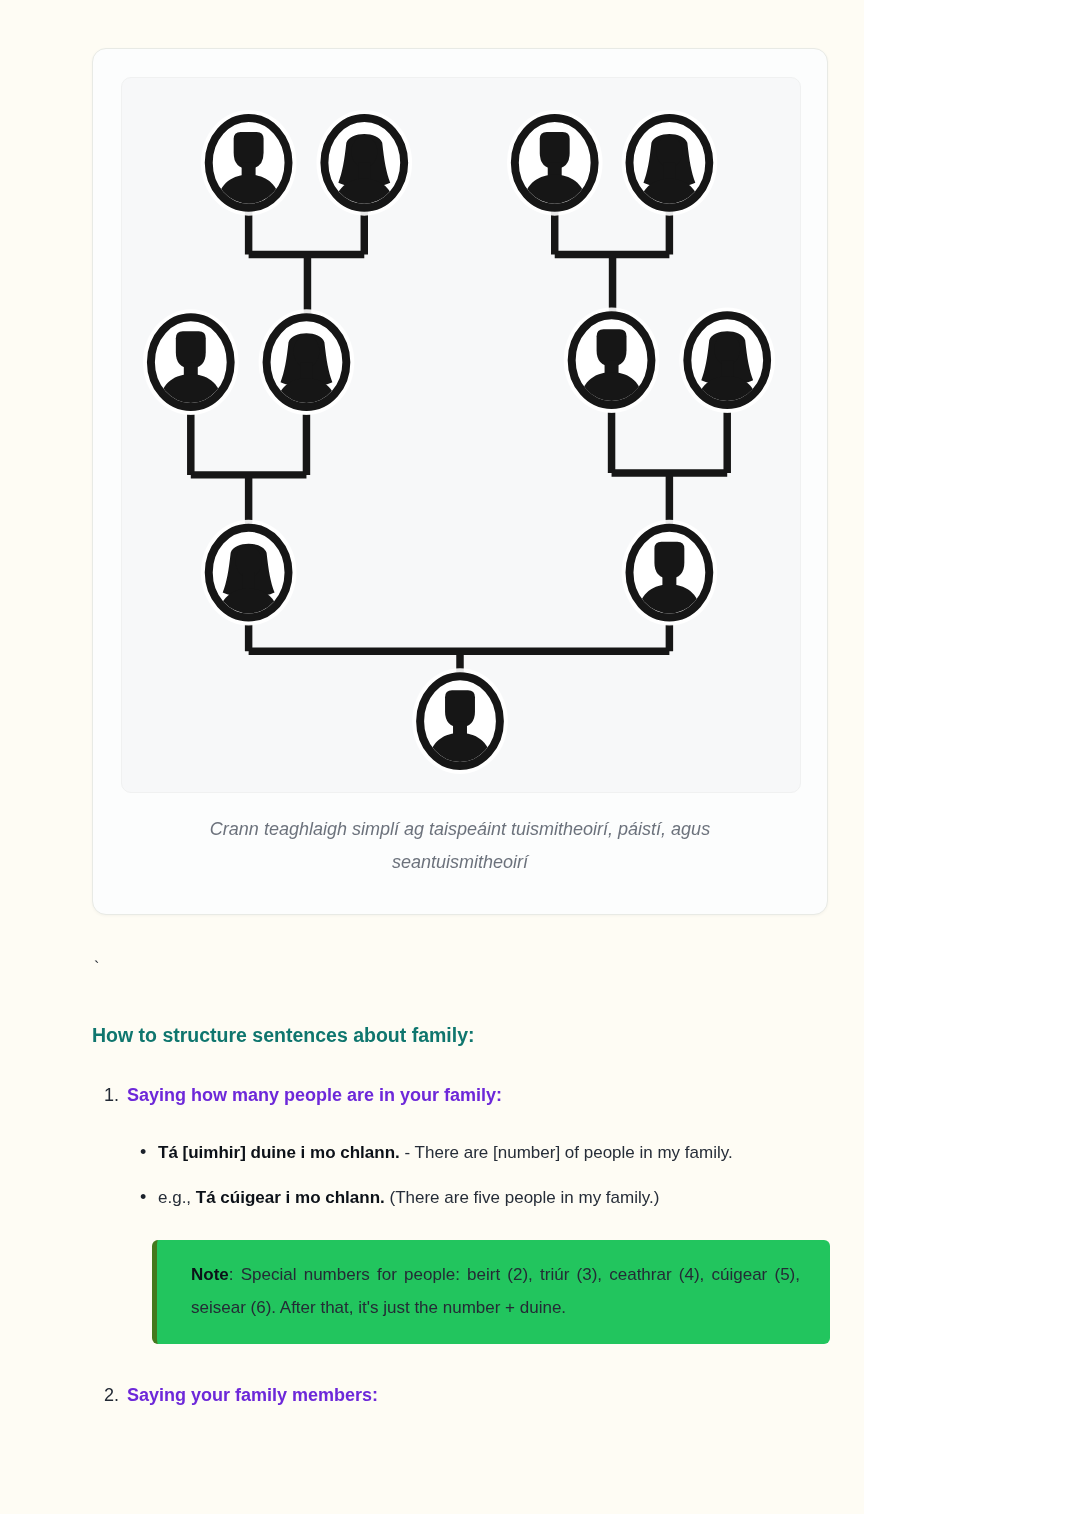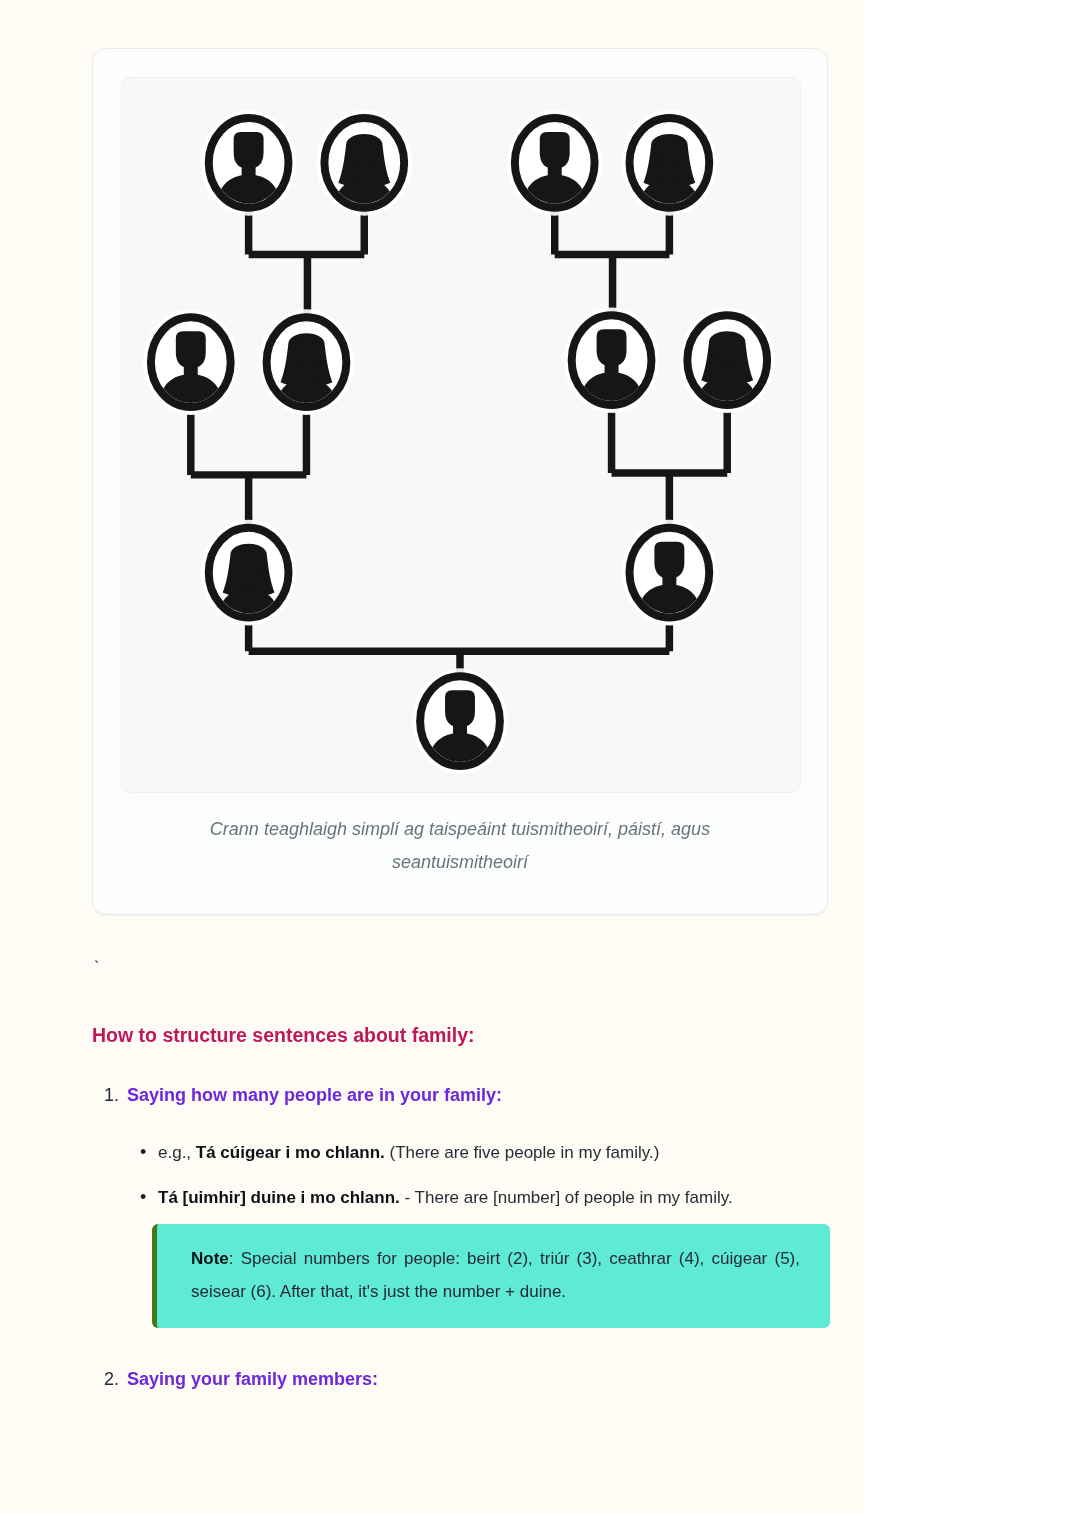--- a/index.html
+++ b/index.html
@@ -34,40 +34,40 @@
     position:absolute; left:30px; right:30px; top:764px;
     text-align:center; font-style:italic; font-size:18px; line-height:33px;
     color:#6c727c;
   }
   .figure-caption p{ max-width:620px; margin:0 auto; }
 
   
   .content{ position:absolute; left:92px; top:958px; width:744px; color:#212733; }
   .stray-tick{ font-size:16px; color:#2a2f38; line-height:20px; height:20px; margin-left:2px; }
   .section-heading{
-    margin-top:44px; font-size:19.5px; font-weight:700; color:#be185d; line-height:26px;
+    margin-top:44px; font-size:19.5px; font-weight:700; color:#0f766e; line-height:26px;
   }
   .num-item{ display:flex; margin-left:12px; font-size:18px; line-height:26px; }
   .num-item .num{ font-weight:400; color:#232a35; margin-right:8px; }
   .num-item .title{ font-weight:700; color:#6d28d9; }
   .num-item-1{ margin-top:34px; }
   .num-item-2{ margin-top:38px; }
 
   .bullets{ margin-left:48px; margin-top:28px; }
   .bullet{ position:relative; padding-left:18px; font-size:17px; line-height:33px; color:#262d38; }
   .bullet + .bullet{ margin-top:12px; }
   .bullet::before{
     content:"\2022"; position:absolute; left:0; top:0; color:#1b212b; font-size:18px;
   }
   .bullet p{ max-width:650px; }
   .bullet strong, .note-box strong{ font-weight:700; color:#0c1118; }
 
   .note-box{
-    margin-left:60px; margin-top:10px; width:678px;
-    background:#5eead4; border-left:5px solid #44791d; border-radius:6px;
+    margin-left:60px; margin-top:26px; width:678px;
+    background:#22c55e; border-left:5px solid #44791d; border-radius:6px;
     padding:18px 30px 20px 34px;
     font-size:17px; line-height:33px; color:#242b35; text-align:justify;
   }
 
   .copyright{
     position:absolute; left:893px; top:1440px;
     font-size:17px; color:#a16207; white-space:nowrap;
   }
 </style>
 </head>
@@ -137,24 +137,24 @@
 
     <h2 class="section-heading">How to structure sentences about family:</h2>
 
     <div class="num-item num-item-1">
       <span class="num">1.</span>
       <span class="title">Saying how many people are in your family:</span>
     </div>
 
     <div class="bullets">
       <div class="bullet">
-        <p><span>e.g., </span><strong>Tá cúigear i mo chlann.</strong><span> (There are five people in my family.)</span></p>
+        <p><span></span><strong>Tá [uimhir] duine i mo chlann.</strong><span> - There are [number] of people in my family.</span></p>
       </div>
       <div class="bullet">
-        <p><span></span><strong>Tá [uimhir] duine i mo chlann.</strong><span> - There are [number] of people in my family.</span></p>
+        <p><span>e.g., </span><strong>Tá cúigear i mo chlann.</strong><span> (There are five people in my family.)</span></p>
       </div>
     </div>
 
     <div class="note-box">
       <strong>Note</strong><span>: Special numbers for people: beirt (2), triúr (3), ceathrar (4), cúigear (5), seisear (6). After that, it's just the number + duine.</span>
     </div>
 
     <div class="num-item num-item-2">
       <span class="num">2.</span>
       <span class="title">Saying your family members:</span>

